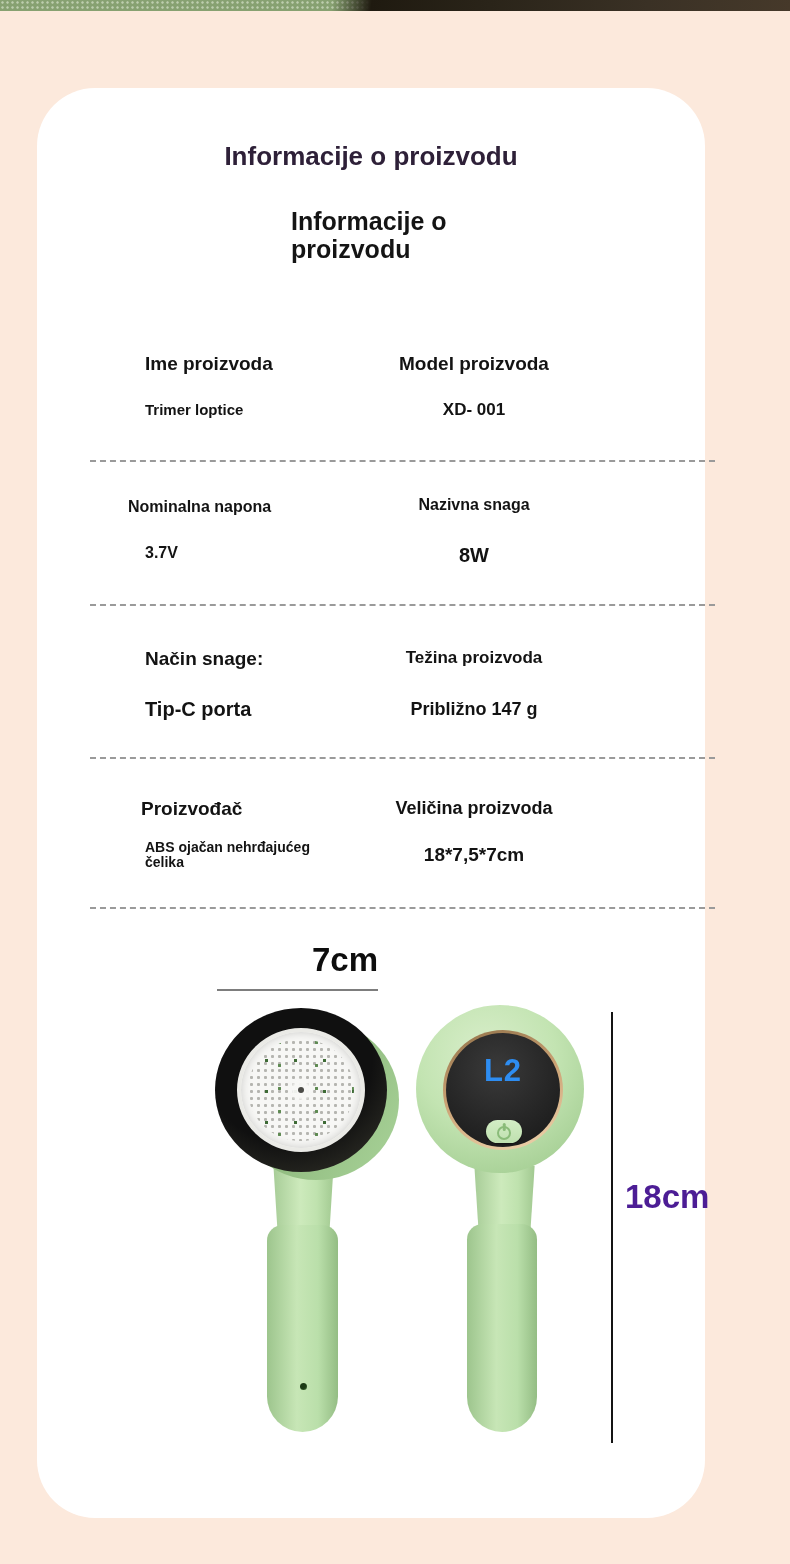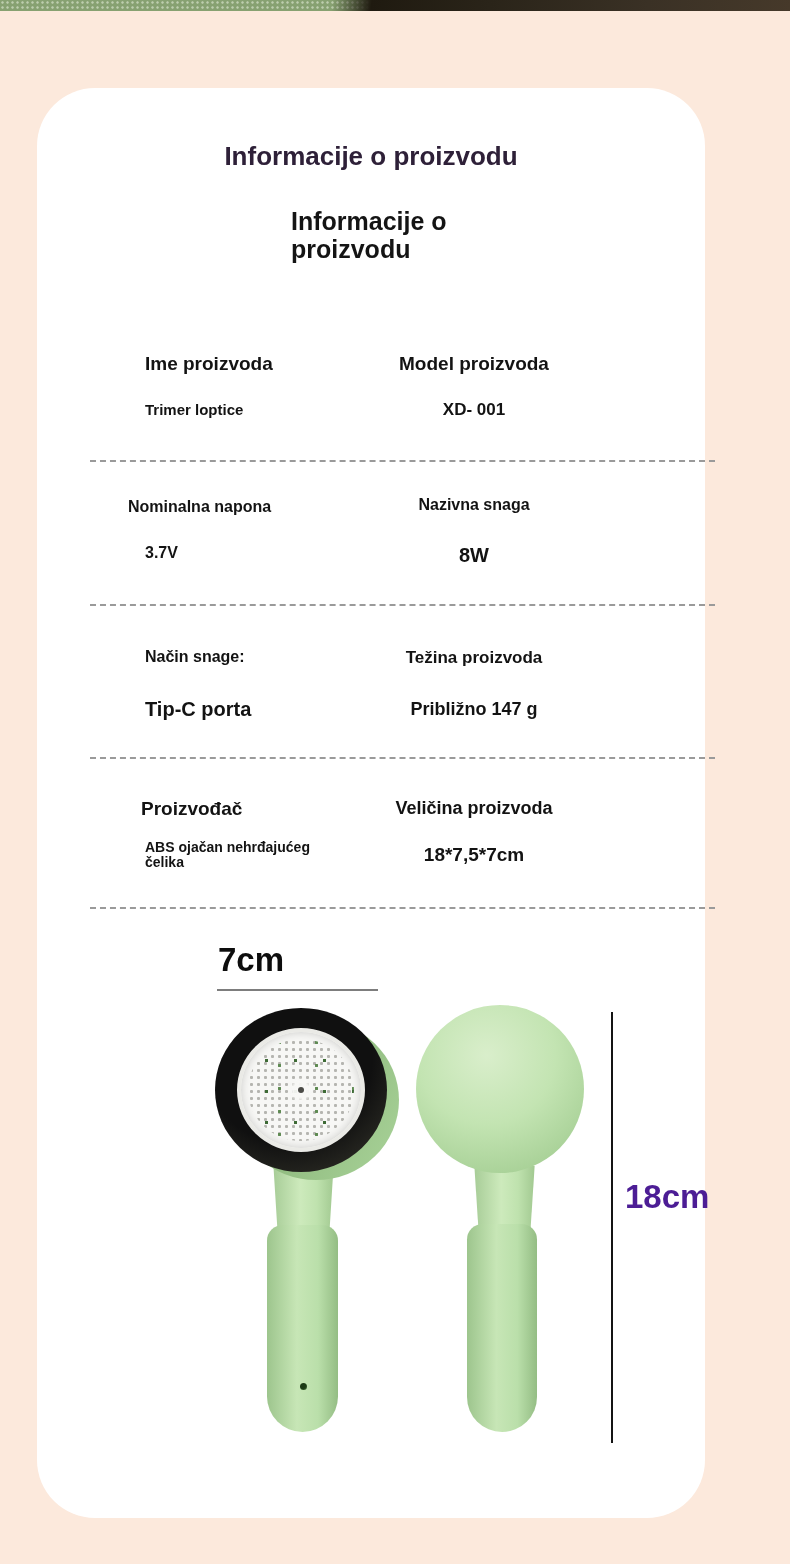--- a/index.html
+++ b/index.html
@@ -21,21 +21,21 @@
     font-size:26px;font-weight:bold;color:#2e2038;}
   .title-sub{position:absolute;top:119px;left:254px;width:195px;
     font-size:25px;line-height:28px;font-weight:bold;color:#141414;}
 
   .cell{position:absolute;font-weight:bold;color:#131313;white-space:nowrap;}
   .rc{left:337px;width:200px;text-align:center;}
   .wrapcell{white-space:normal;}
   .divider{position:absolute;left:53px;width:625px;height:0;border-top:2px dashed #9a9a9a;}
 
   
-  .dim7{position:absolute;left:181px;top:853px;width:160px;text-align:left;
+  .dim7{position:absolute;left:181px;top:853px;width:160px;text-align:right;
     font-size:33px;font-weight:bold;color:#0d0d0d;}
   .dim7-line{position:absolute;left:180px;top:901px;width:161px;height:2px;background:#7d7d7d;}
   .vline{position:absolute;left:574px;top:924px;width:2px;height:431px;background:#141414;}
   .dim18{position:absolute;left:588px;top:1090px;font-size:33px;font-weight:bold;color:#4c1d95;}
 
   
   .green-back{position:absolute;left:196px;top:932px;width:166px;height:160px;border-radius:50%;
     background:linear-gradient(120deg,#7fa768 0%,#8db87c 40%,#a9d399 100%);}
   .head-ring{position:absolute;left:178px;top:920px;width:172px;height:164px;border-radius:50%;
     background:radial-gradient(circle at 42% 30%, #101010 56%, #24241f 78%, #55554c 96%, #6a6a60 100%);}
@@ -95,21 +95,21 @@
     <div class="cell" style="left:108px;top:313px;font-size:15px;">Trimer loptice</div>
     <div class="cell rc" style="top:312px;font-size:17px;">XD- 001</div>
     <div class="divider" style="top:372px;"></div>
 
     <div class="cell" style="left:91px;top:410px;font-size:16px;">Nominalna napona</div>
     <div class="cell rc" style="top:408px;font-size:16px;">Nazivna snaga</div>
     <div class="cell" style="left:108px;top:456px;font-size:16px;">3.7V</div>
     <div class="cell rc" style="top:456px;font-size:20px;">8W</div>
     <div class="divider" style="top:516px;"></div>
 
-    <div class="cell" style="left:108px;top:560px;font-size:16px;">Način snage:</div>
+    <div class="cell" style="left:108px;top:560px;font-size:19px;">Način snage:</div>
     <div class="cell rc" style="top:560px;font-size:17px;">Težina proizvoda</div>
     <div class="cell" style="left:108px;top:610px;font-size:20px;text-align:right;">Tip-C porta</div>
     <div class="cell rc" style="top:611px;font-size:18px;">Približno 147 g</div>
     <div class="divider" style="top:669px;"></div>
 
     <div class="cell" style="left:104px;top:710px;font-size:19px;">Proizvođač</div>
     <div class="cell rc" style="top:710px;font-size:18px;">Veličina proizvoda</div>
     <div class="cell wrapcell" style="left:108px;top:752px;font-size:14px;line-height:15px;width:190px;">ABS ojačan nehrđajućeg čelika</div>
     <div class="cell rc" style="top:756px;font-size:19px;">18*7,5*7cm</div>
     <div class="divider" style="top:819px;"></div>
@@ -125,15 +125,24 @@
     <div class="green-back"></div>
     <div class="head-ring"></div>
     <div class="mesh">
       <div class="mesh-dots"></div>
     </div>
     <div class="mesh-center"></div>
 
     <div class="neck neck-r"></div>
     <div class="handle handle-r"></div>
     <div class="body-circle"></div>
+    <div class="disp-ring">
+      <div class="disp">
+        <div class="disp-label">L2</div>
+        <div class="power-btn">
+          <div class="pg-circle"></div>
+          <div class="pg-line"></div>
+        </div>
+      </div>
+    </div>
 
   </div>
 </div>
 
 </body></html>

